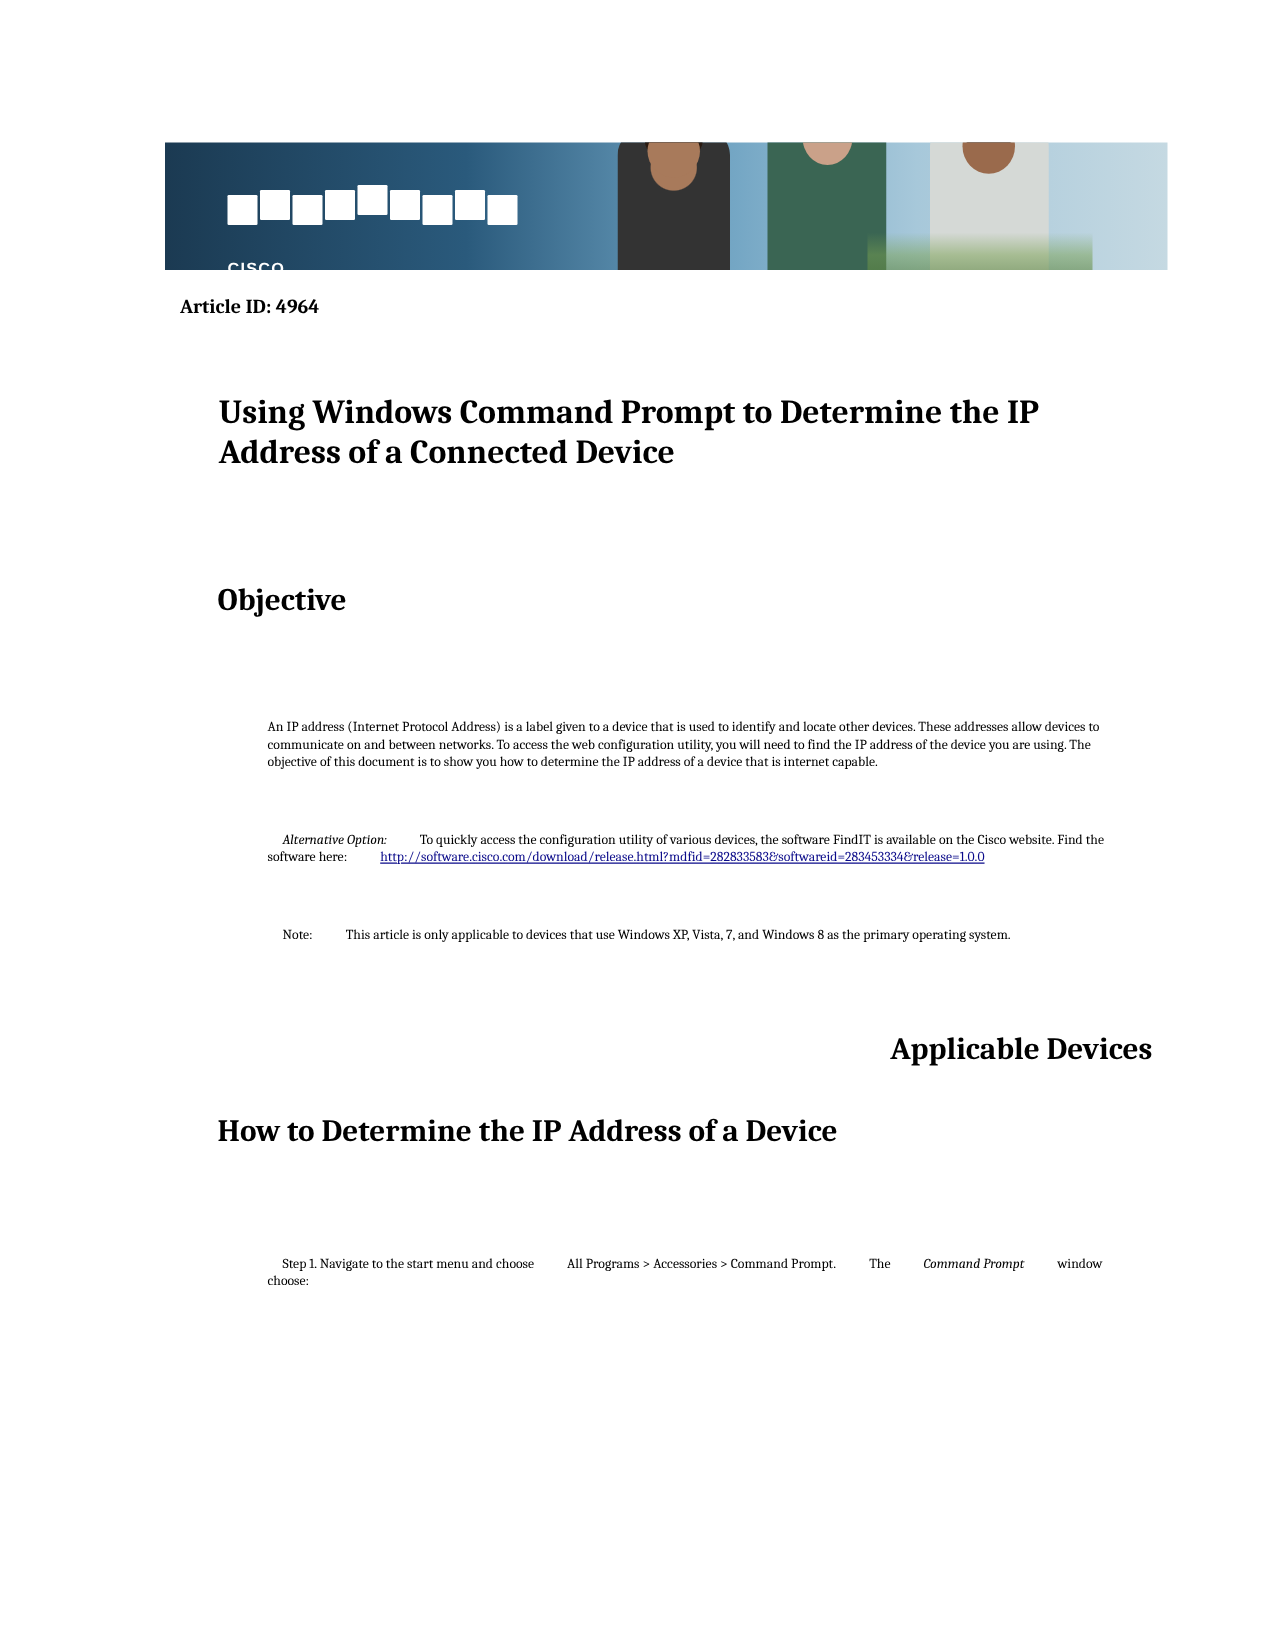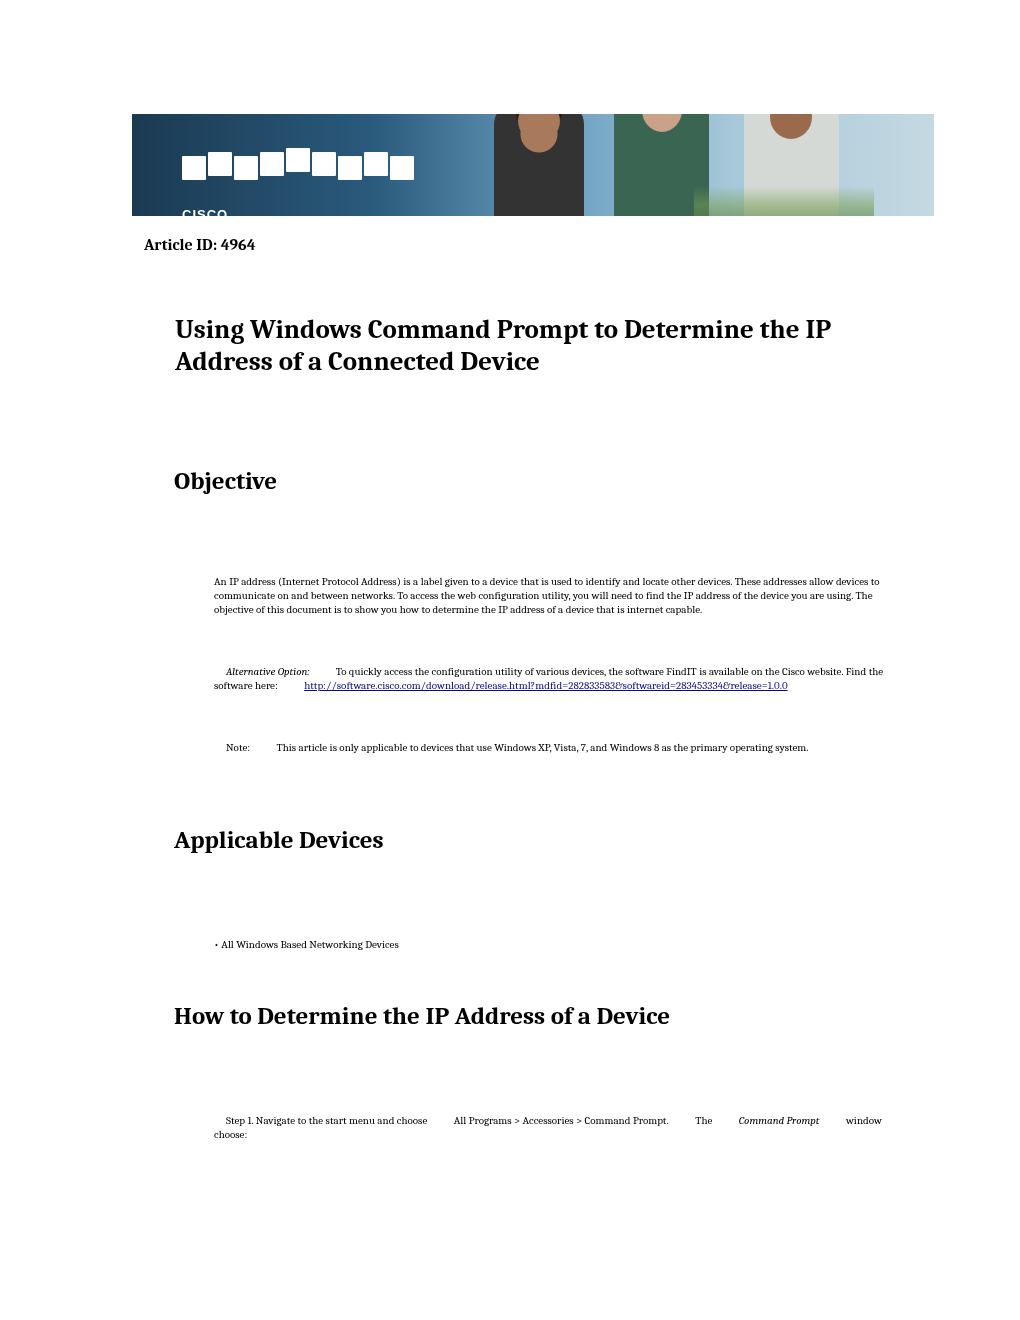--- a/index.html
+++ b/index.html
@@ -28,21 +28,21 @@
     .p1hair { position:absolute; left:22px; top:-8px; width:46px; height:30px; background:#2a1a10; border-radius:50% 50% 40% 40%; }
     .p2 { left: 120px; width: 95px; height: 130px; background:#3a6553; border-radius:18px 18px 6px 6px; }
     .p2h { position:absolute; left:28px; top:-6px; width:40px; height:44px; background:#caa189; border-radius:50%; }
     .p3 { left: 250px; width: 95px; height: 125px; background:#d5d9d6; border-radius:18px 18px 6px 6px; }
     .p3h { position:absolute; left:26px; top:-4px; width:42px; height:44px; background:#9a6a4c; border-radius:50%; }
     .p3hair { position:absolute; left:24px; top:-8px; width:46px; height:26px; background:#1a1410; border-radius:50% 50% 40% 40%; }
     .grass { position:absolute; right:0; bottom:0; width:180px; height:30px; background:linear-gradient(180deg, rgba(120,160,80,0) 0%, rgba(120,160,80,0.5) 60%, rgba(100,140,70,0.6) 100%); }
     .article-id { font-size: 16px; font-weight: bold; margin: 6px 0 0 0; }
     h1.title { font-size: 27px; font-weight: bold; line-height: 1.18; margin: 36px 0 0 31px; letter-spacing: 0; }
     h2.section { font-size: 25px; font-weight: bold; margin: 64px 0 0 30px; }
-    h2.section.tight { margin-top: 34px; }
+    h2.section.tight { margin-top: 34px; text-align: right; }
     h2.section.tighter { margin-top: 13px; }
     .body-block { margin-left: 58px; margin-right: 4px; font-size: 11px; line-height: 1.28; margin-top: 24px; }
     .body-block p { margin-top: 24px; }
     .body-block p.first { margin-top: 20px; }
     a.link { color: #0b0b8a; text-decoration: underline; word-break: break-all; }
     .italic { font-style: italic; }
     .bold { font-weight: normal; }
     .bullet { margin-top: 18px; }
   </style>
 </head>
@@ -95,23 +95,20 @@
       <span class="italic">Alternative Option:</span><span>  To quickly access the configuration utility of various devices, the software FindIT is available on the Cisco website. Find the software here: </span><a href="#" class="link">http://software.cisco.com/download/release.html?mdfid=282833583&amp;softwareid=283453334&amp;release=1.0.0</a>
     </p>
 
     <p>
       <span class="bold">Note:</span><span> This article is only applicable to devices that use Windows XP, Vista, 7, and Windows 8 as the primary operating system.</span>
     </p>
   </div>
 
   <h2 class="section tight">Applicable Devices</h2>
 
-  <div class="body-block">
-    <p class="bullet">• All Windows Based Networking Devices</p>
-  </div>
 
   <h2 class="section tighter">How to Determine the IP Address of a Device</h2>
 
   <div class="body-block">
     <p>
       <span>Step 1. Navigate to the start menu and choose </span><span class="bold">All Programs &gt; Accessories &gt; Command Prompt.</span><span> The </span><span class="italic">Command Prompt</span><span> window choose:</span>
     </p>
   </div>
 
 </div>

